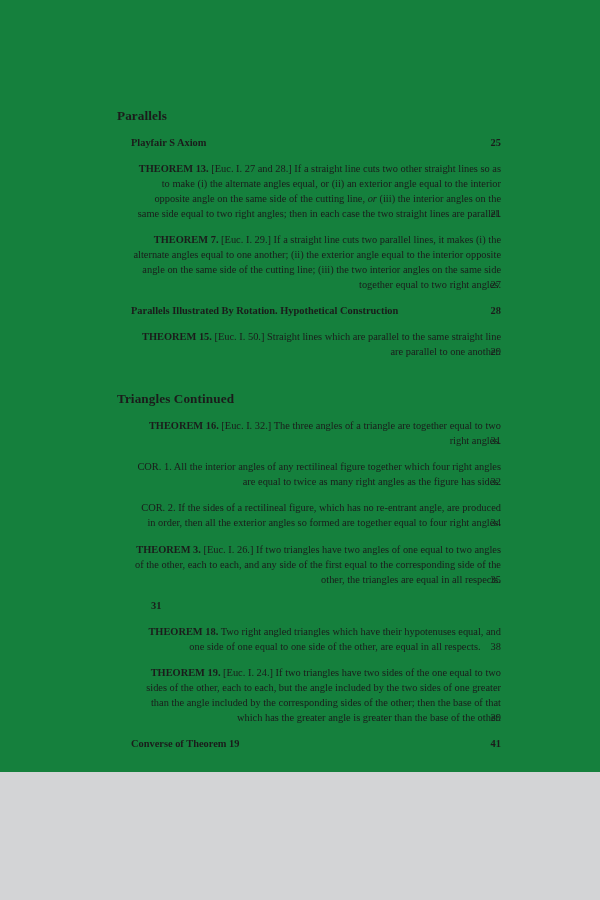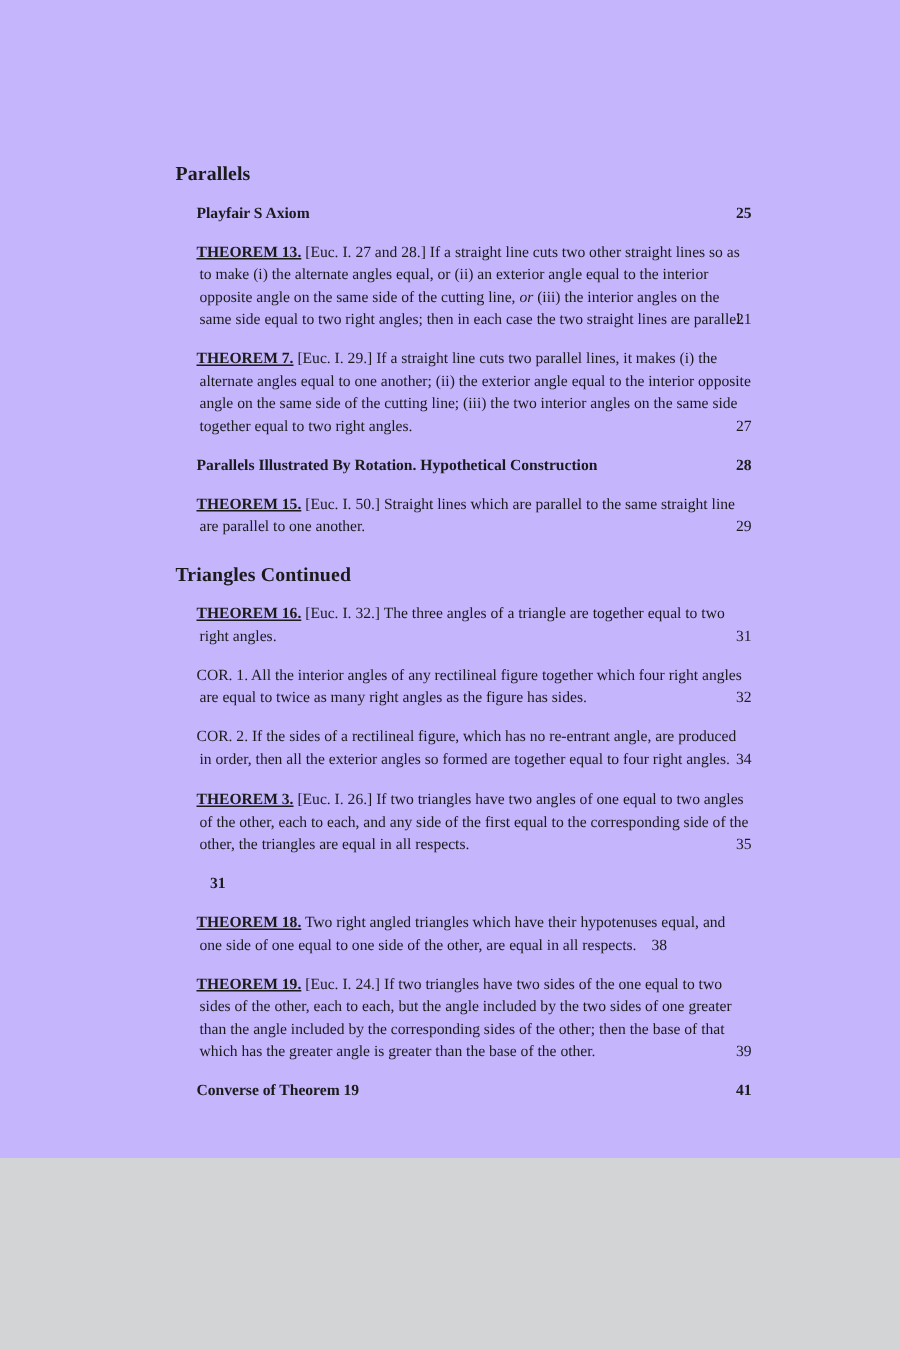--- a/index.html
+++ b/index.html
@@ -12,64 +12,64 @@
     background: #d3d4d6;
     font-family: "Liberation Serif", "DejaVu Serif", serif;
     overflow: hidden;
   }
   .page {
     position: absolute;
     top: 0;
     left: 0;
     width: 600px;
     height: 772px;
-    background: #c4b5fd;
+    background: #15803d;
     box-sizing: border-box;
   }
   .toc {
     position: absolute;
     top: 108px;
     left: 117px;
     width: 384px;
   }
 
   
   .section-head {
     font-size: 13.2px;
     font-weight: bold;
     color: #1b1b1b;
     letter-spacing: 0.1px;
     margin: 0 0 11px 0;
     line-height: 1.2;
   }
   .section-head.second {
-    margin-top: 16px;
+    margin-top: 32px;
   }
 
   
   .entry {
     position: relative;
     margin: 0 0 11px 0;
     padding-left: 14px;
     padding-right: 0;
     color: #1b1b1b;
+    text-align: right;
   }
   .entry:last-child { margin-bottom: 0; }
 
   .entry-body {
     font-size: 10.4px;
     line-height: 15.05px;
     text-indent: -2px;
     padding-left: 2px;
     color: #1b1b1b;
     margin: 0;
   }
   .entry-body .lead {
     font-weight: bold;
-    text-decoration: underline;
   }
   .entry-body em {
     font-style: italic;
   }
 
   
   .entry.subhead {
     display: flex;
     align-items: baseline;
     justify-content: space-between;
@@ -78,21 +78,21 @@
     font-weight: bold;
     font-size: 10.4px;
     text-indent: 0;
     padding-left: 0;
     flex: 0 1 auto;
   }
   .entry.subhead .pg {
     font-weight: bold;
     font-size: 10.4px;
     position: static;
-    margin-left: 9px;
+    margin-left: 20px;
     white-space: nowrap;
   }
 
   
   .pg {
     position: absolute;
     right: 0;
     font-size: 10.4px;
     line-height: 15.05px;
     color: #1b1b1b;

